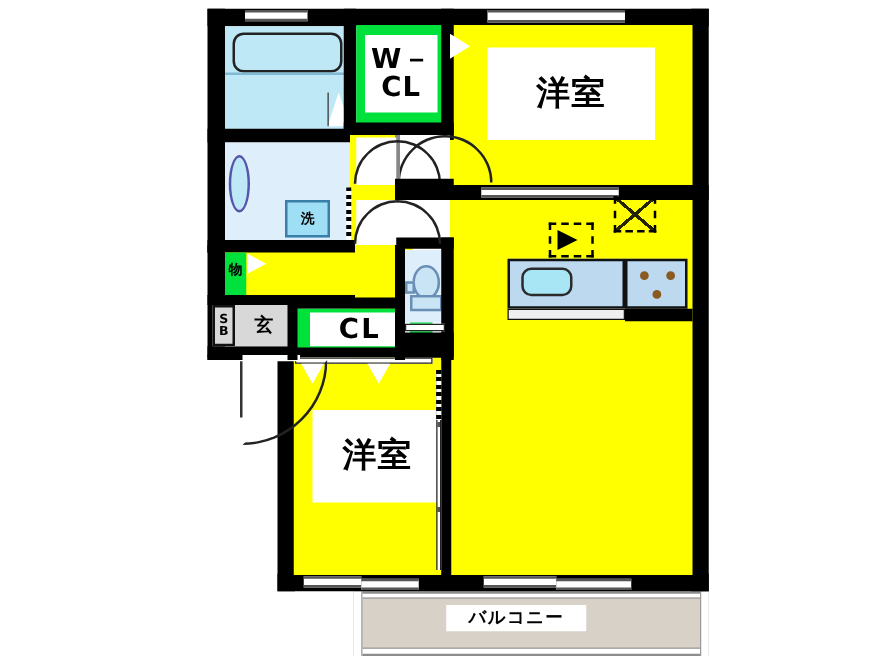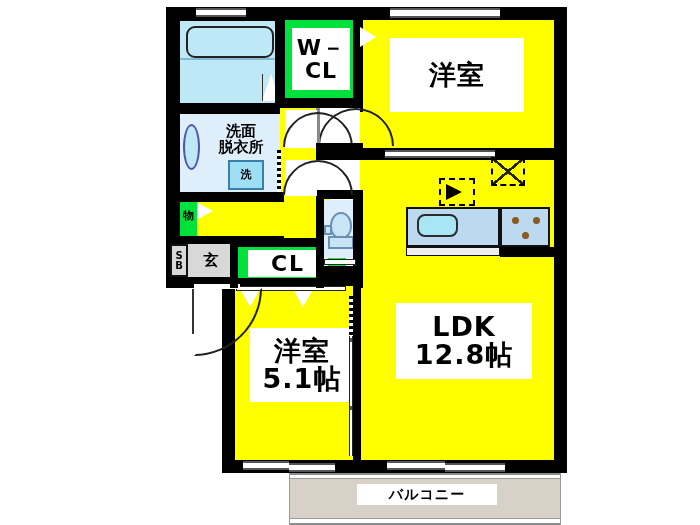--- a/index.html
+++ b/index.html
@@ -60,21 +60,21 @@
 
   .dash{border:2px dashed #000;background:transparent;}
 </style>
 </head>
 <body>
 
 <div id="plan">
 
   <div class="abs fill-white" style="left:283px;top:473px;width:284px;height:52px;border:2px solid #8d8d8d;"></div>
   <div class="abs fill-balcony" style="left:289px;top:478px;width:272px;height:41px;border:1px solid #9a9a9a;"></div>
-  <div class="lbl lbl-balcony" style="left:357px;top:484px;width:140px;height:21px;">バルコニー</div>
+  <div class="lbl lbl-balcony" style="left:357px;top:484px;width:112px;height:21px;">バルコニー</div>
 
   <div class="abs" style="left:283px;top:473px;width:7px;height:52px;background:#ffffff;border-right:1px solid #9a9a9a;"></div>
   <div class="abs" style="left:560px;top:473px;width:7px;height:52px;background:#ffffff;border-left:1px solid #9a9a9a;"></div>
 
   <div class="abs wall" style="left:166px;top:7px;width:401px;height:14px;"></div>
   <div class="abs wall" style="left:553px;top:7px;width:14px;height:466px;"></div>
   <div class="abs wall" style="left:222px;top:459px;width:345px;height:14px;"></div>
   <div class="abs wall" style="left:166px;top:7px;width:14px;height:195px;"></div>
   <div class="abs wall" style="left:166px;top:196px;width:14px;height:90px;"></div>
   <div class="abs wall" style="left:166px;top:277px;width:70px;height:11px;"></div>
@@ -98,24 +98,20 @@
   <div class="abs" style="left:262px;top:74px;width:0;height:0;border-left:9px solid transparent;border-right:9px solid transparent;border-bottom:27px solid #ffffff;"></div>
   <div class="abs" style="left:262px;top:74px;width:18px;height:27px;border-left:1px solid #333;border-right:0;background:transparent;"></div>
 
   <div class="abs win" style="left:196px;top:8px;width:50px;height:9px;"></div>
 
   <div class="abs wall" style="left:166px;top:103px;width:114px;height:11px;"></div>
 
   <div class="abs fill-wash" style="left:180px;top:114px;width:100px;height:82px;"></div>
   <div class="abs sinkbowl" style="left:183px;top:124px;width:17px;height:46px;"></div>
   <div class="abs" style="left:180px;top:118px;width:24px;height:58px;border:2px solid #7aa9c9;background:#cfe6f5;z-index:-1;"></div>
-  <div class="lbl col2 lbl-small" style="left:205px;top:116px;width:72px;height:48px;background:transparent;">
-    <span>洗面</span>
-    <span>脱衣所</span>
-  </div>
   <div class="abs wm" style="left:228px;top:160px;width:36px;height:30px;"></div>
   <div class="lbl lbl-tiny" style="left:232px;top:166px;width:28px;height:18px;background:transparent;">洗</div>
 
   <div class="abs" style="left:277px;top:150px;width:4px;height:46px;background:repeating-linear-gradient(to bottom,#000 0 3px,#fff 3px 6px);"></div>
 
   <div class="abs wall" style="left:166px;top:192px;width:118px;height:10px;"></div>
 
   <div class="abs wall" style="left:275px;top:7px;width:10px;height:98px;"></div>
   <div class="abs fill-green" style="left:285px;top:20px;width:75px;height:83px;"></div>
   <div class="lbl col2 lbl-wcl" style="left:292px;top:28px;width:58px;height:62px;">
@@ -134,24 +130,20 @@
   </div>
 
   <div class="abs wall" style="left:316px;top:148px;width:251px;height:12px;"></div>
   <div class="abs win" style="left:385px;top:150px;width:110px;height:8px;"></div>
 
   <div class="abs fill-white" style="left:316px;top:108px;width:44px;height:40px;"></div>
   <div class="abs arc" style="left:318px;top:108px;width:76px;height:76px;border-color:#222;
               border-right-color:transparent;border-bottom-color:transparent;transform:rotate(45deg);"></div>
   <div class="abs" style="left:316px;top:108px;width:4px;height:40px;background:#888;"></div>
 
-  <div class="lbl col2 lbl-room" style="left:396px;top:303px;width:136px;height:76px;">
-    <span>LDK</span>
-    <span class="l2">12.8帖</span>
-  </div>
 
   <div class="abs dash" style="left:491px;top:157px;width:34px;height:29px;"></div>
   <div class="abs" style="left:491px;top:157px;width:34px;height:29px;
               background:linear-gradient(to bottom right,transparent 47%,#000 47%,#000 53%,transparent 53%),
                          linear-gradient(to bottom left,transparent 47%,#000 47%,#000 53%,transparent 53%);
               opacity:.85;"></div>
   <div class="abs dash" style="left:439px;top:178px;width:36px;height:28px;"></div>
   <div class="abs" style="left:446px;top:184px;width:0;height:0;border-top:8px solid transparent;border-bottom:8px solid transparent;border-left:16px solid #000;"></div>
 
   <div class="abs kcounter" style="left:406px;top:207px;width:94px;height:40px;"></div>
@@ -161,21 +153,20 @@
   <div class="burner" style="left:533px;top:217px;width:7px;height:7px;"></div>
   <div class="burner" style="left:522px;top:232px;width:7px;height:7px;"></div>
   <div class="abs" style="left:406px;top:247px;width:94px;height:9px;background:#efefef;border:1px solid #111;"></div>
   <div class="abs fill-black" style="left:500px;top:247px;width:54px;height:10px;"></div>
 
   <div class="abs win" style="left:387px;top:461px;width:58px;height:9px;"></div>
   <div class="abs win" style="left:445px;top:463px;width:60px;height:9px;"></div>
 
   <div class="lbl col2 lbl-room" style="left:250px;top:328px;width:104px;height:74px;">
     <span>洋室</span>
-    <span class="l2">5.1帖</span>
   </div>
   <div class="abs win" style="left:243px;top:461px;width:46px;height:9px;"></div>
   <div class="abs win" style="left:289px;top:463px;width:46px;height:9px;"></div>
 
   <div class="abs wall" style="left:353px;top:286px;width:8px;height:180px;"></div>
   <div class="abs" style="left:349px;top:296px;width:4px;height:160px;
               background:linear-gradient(to bottom,#fff 0 42px,#555 42px 46px,#fff 46px 110px,#555 110px 114px,#fff 114px 160px);
               border-left:1px solid #222;border-right:1px solid #222;"></div>
   <div class="abs" style="left:349px;top:296px;width:4px;height:40px;background:repeating-linear-gradient(to bottom,#000 0 3px,#fff 3px 6px);"></div>
 

